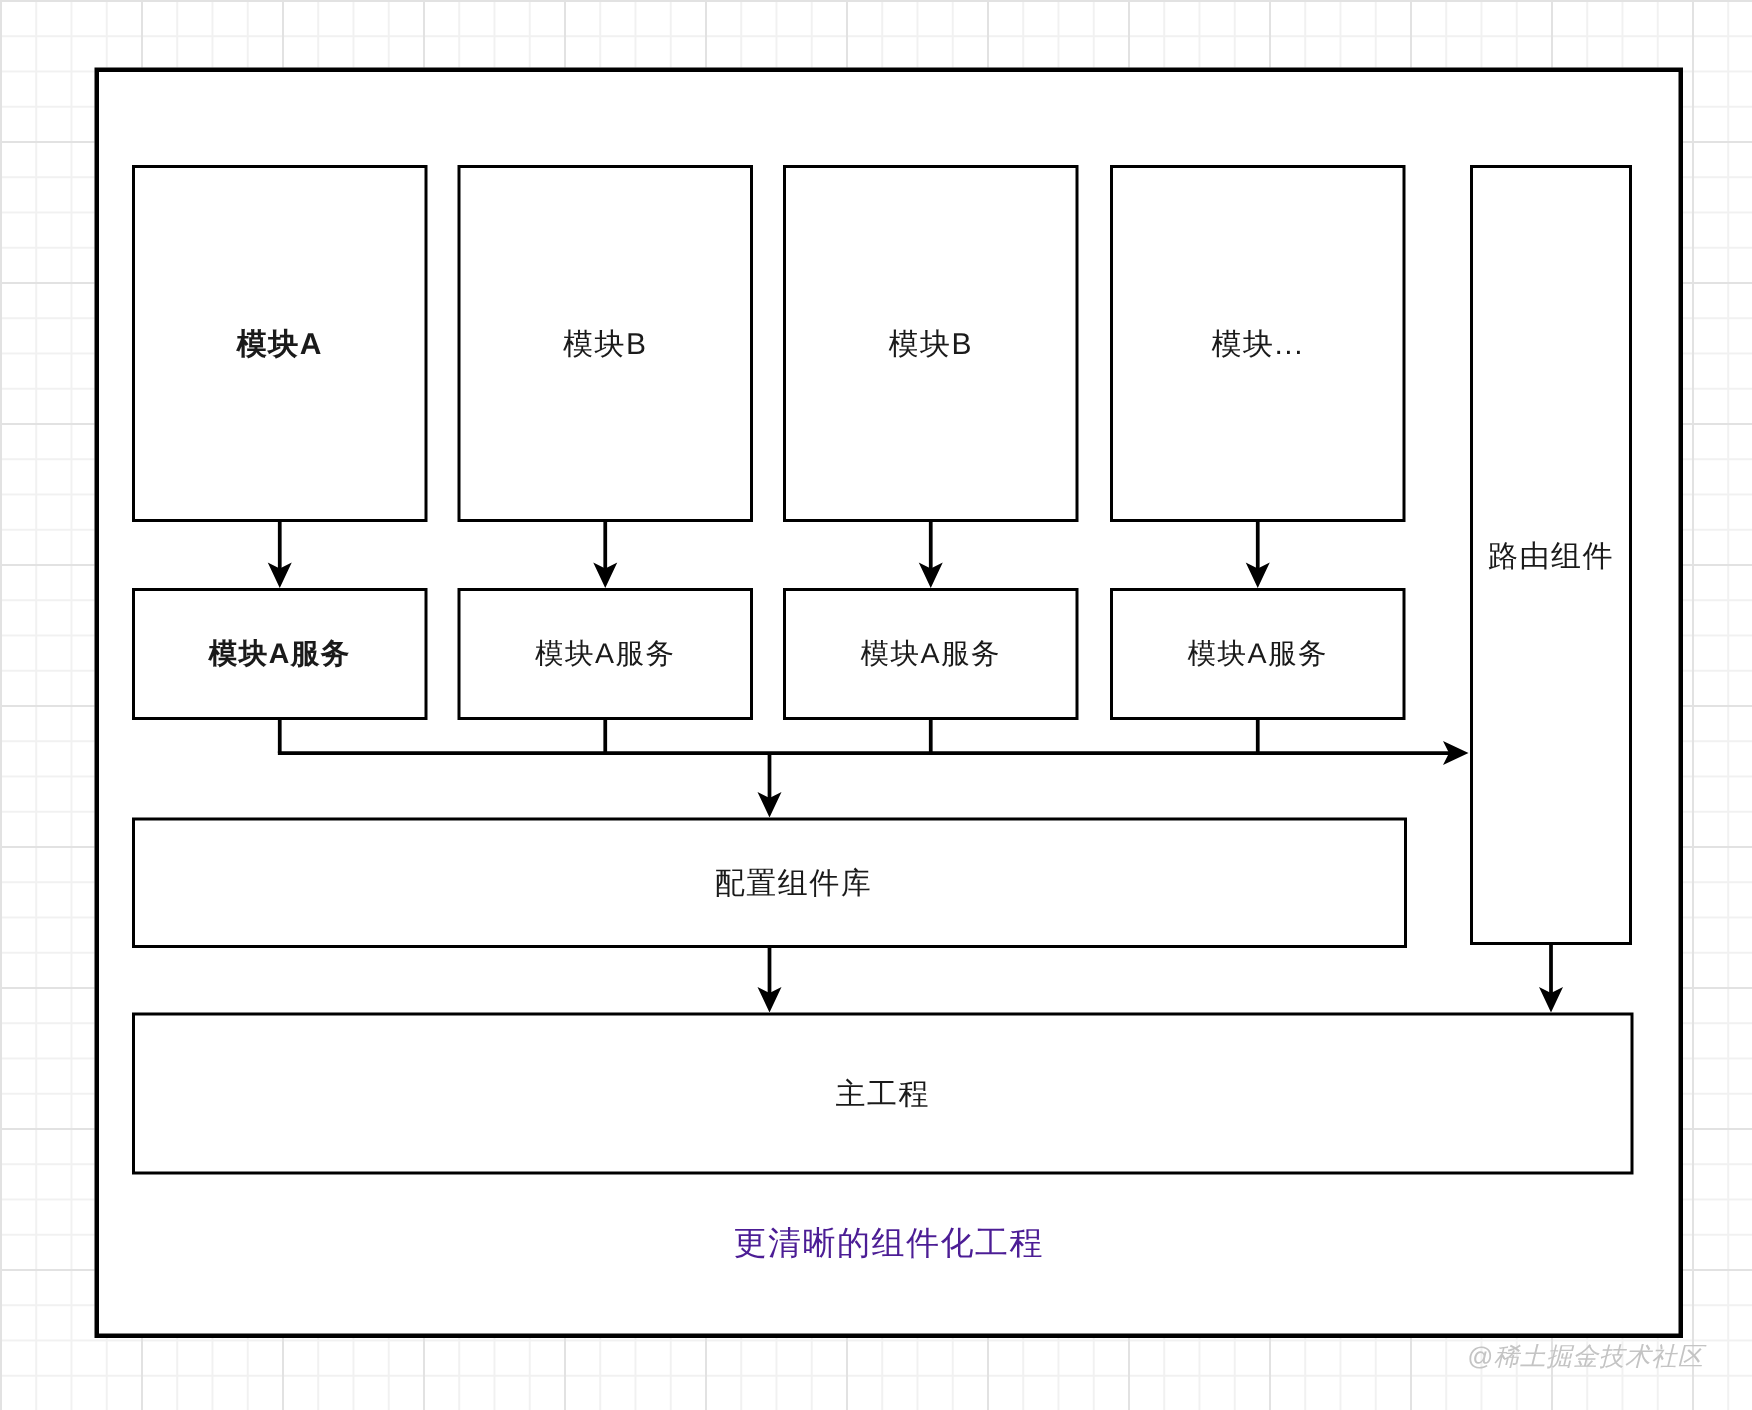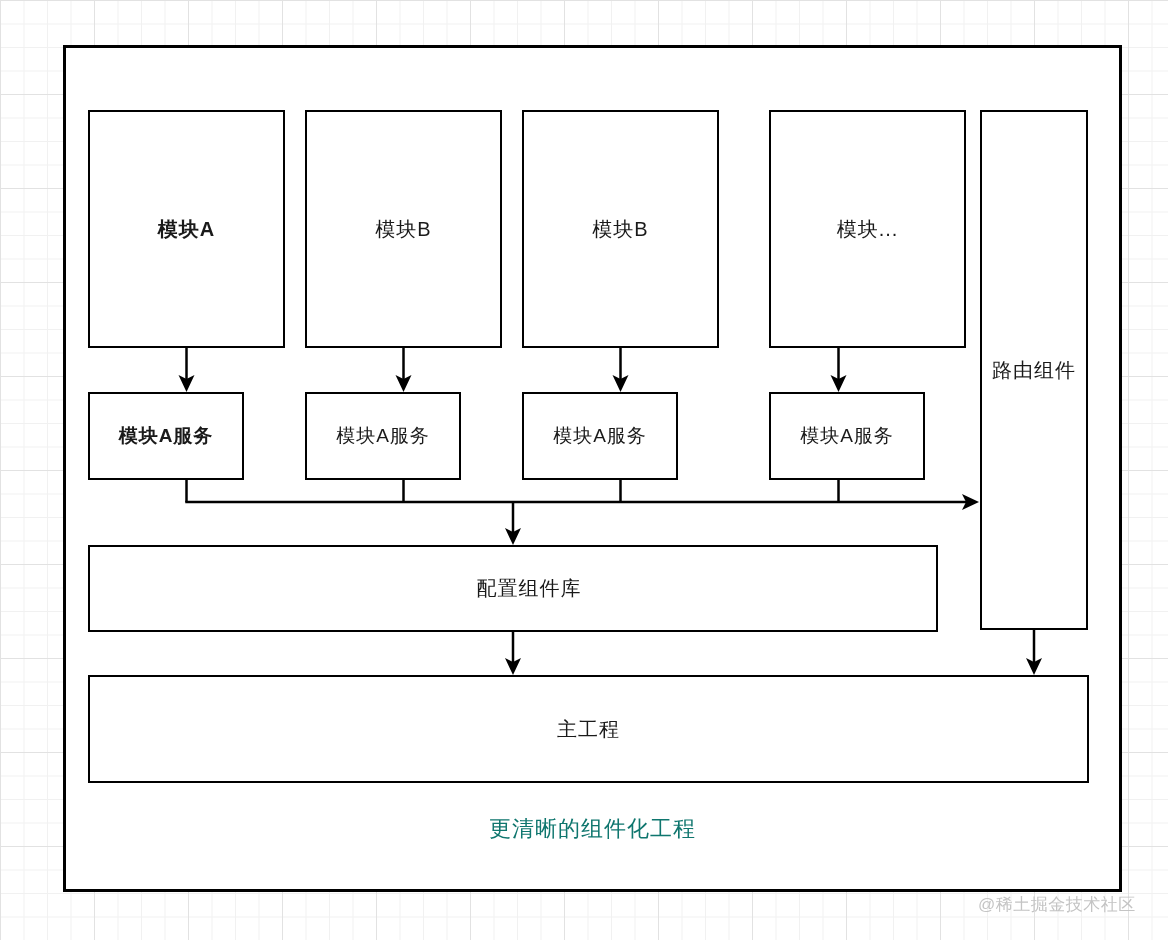--- a/index.html
+++ b/index.html
@@ -32,46 +32,47 @@
     align-items: center;
     justify-content: center;
     font-size: 20px;
     font-weight: 500;
     letter-spacing: 1px;
     color: #1a1a1a;
     z-index: 2;
   }
   
   .mod   { top: 110px; width: 197px; height: 238px; }
-  .m1 { left: 88px; font-weight: bold; }  .m2 { left: 305px; }  .m3 { left: 522px; }  .m4 { left: 740px; margin-left: 29px; }
+  .m1 { left: 88px; font-weight: bold; }  .m2 { left: 305px; }  .m3 { left: 522px; }  .m4 { left: 740px; }
   
-  .svc   { top: 392px; width: 156px; height: 88px; font-size: 19px; }
+  .svc   { top: 392px; width: 197px; height: 88px; font-size: 19px; }
   
   .router { left: 980px; top: 110px; width: 108px; height: 520px; }
   
   .library { left: 88px; top: 545px; width: 850px;  height: 87px; padding-left: 32px; }
   .mainproj{ left: 88px; top: 675px; width: 1001px; height: 108px; }
   .caption {
     position: absolute;
     left: 63px; top: 814px; width: 1059px;
     text-align: center;
     font-size: 22px;
     font-weight: 500;
     letter-spacing: 1px;
-    color: #0f766e;
+    color: #4c1d95;
     z-index: 2;
   }
   .watermark {
     position: absolute;
     left: 978px; top: 893px; width: 172px;
     font-size: 17px;
     color: #c4c4c4;
     letter-spacing: 0.5px;
     white-space: nowrap;
     z-index: 3;
+    font-style: italic;
   }
   svg.wires {
     position: absolute;
     left: 0; top: 0;
     width: 1168px; height: 940px;
     z-index: 1;
     pointer-events: none;
   }
   svg.wires path { stroke: #000; stroke-width: 2.5; fill: none; }
   svg.wires polygon { fill: #000; stroke: none; }

